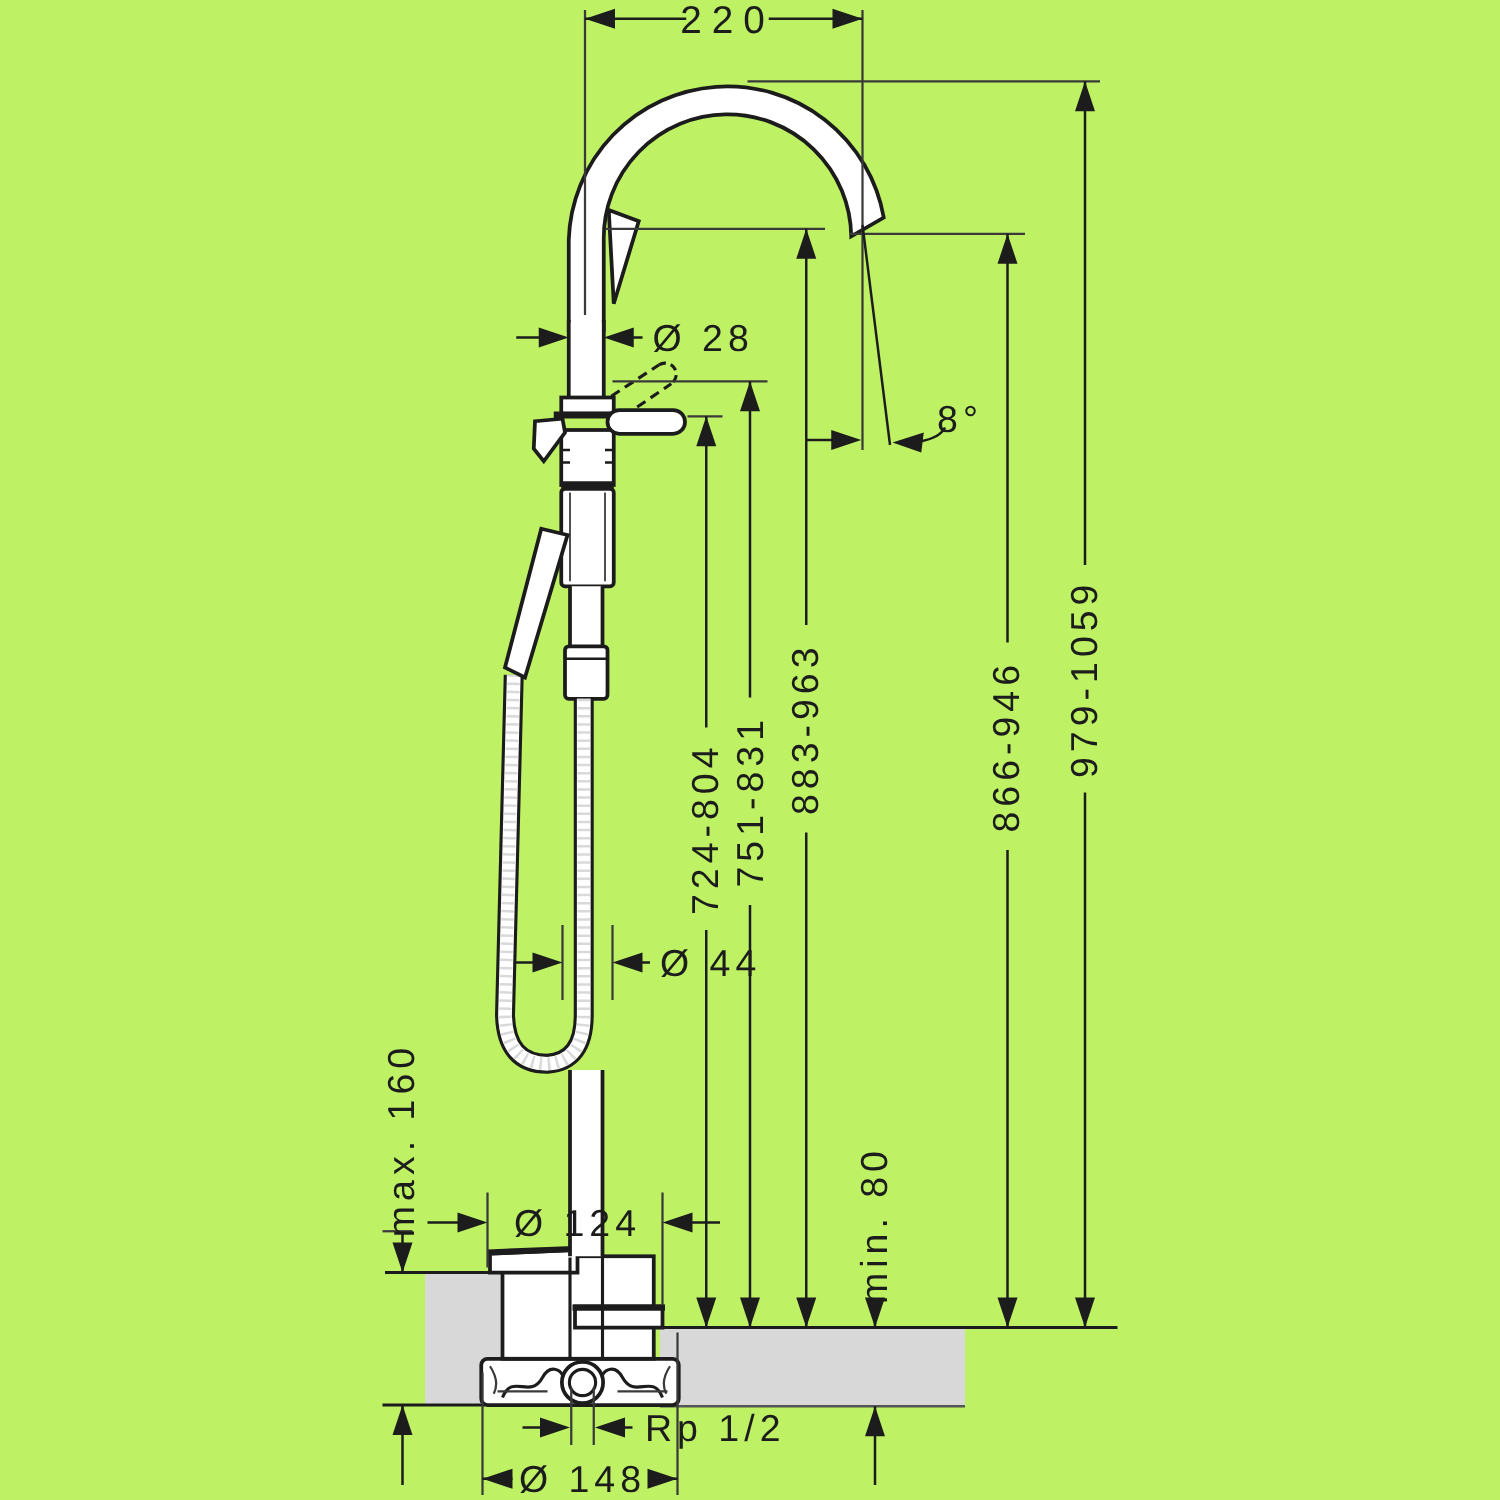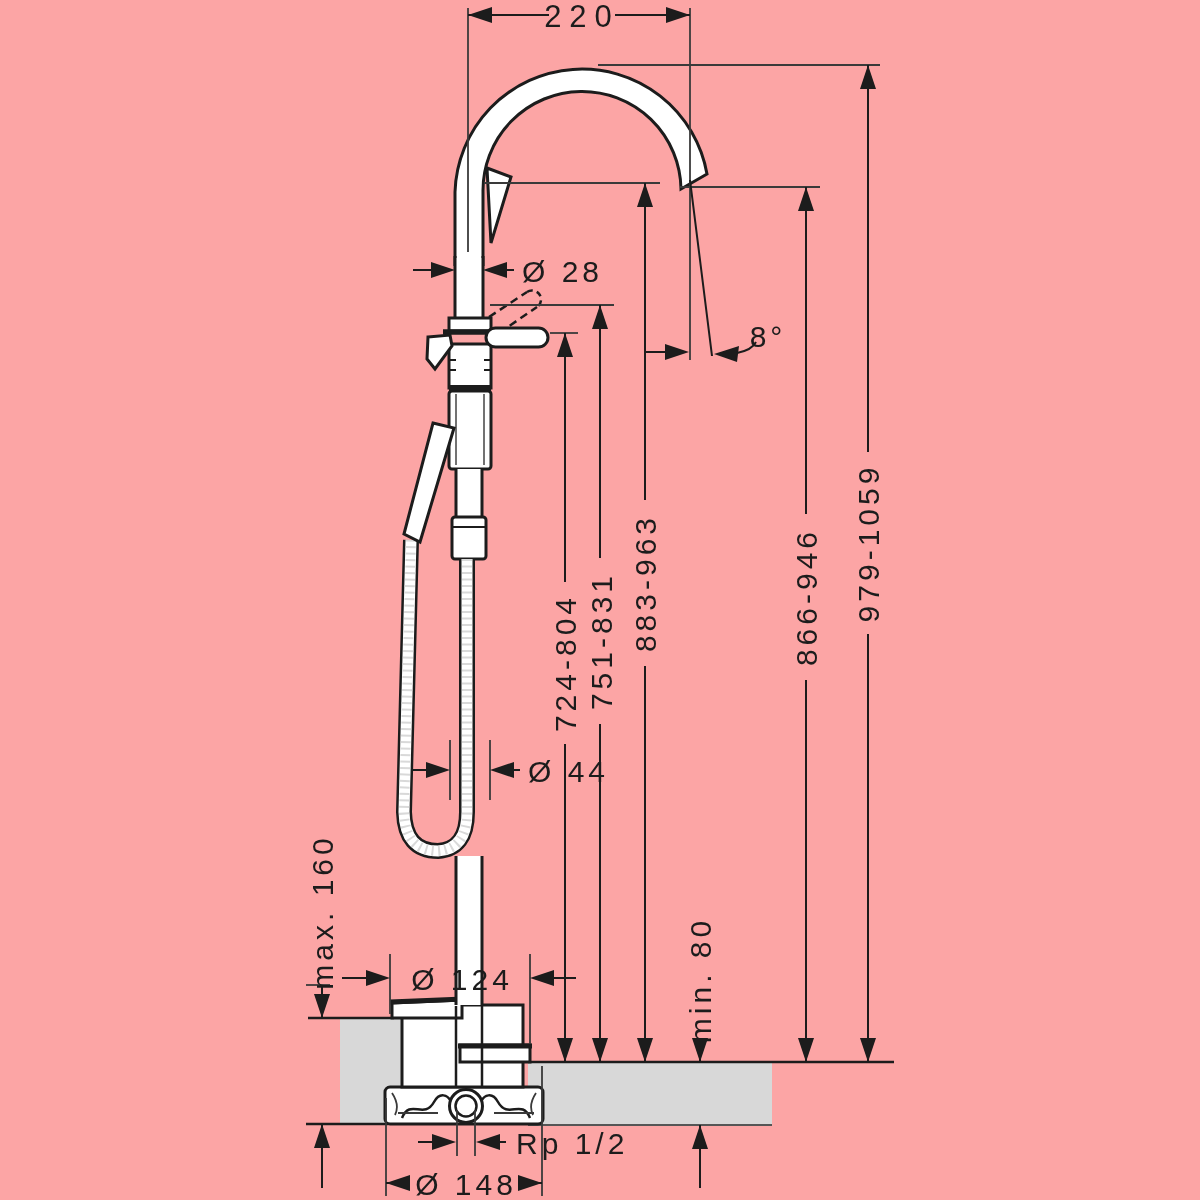--- a/index.html
+++ b/index.html
@@ -1,16 +1,16 @@
 <!DOCTYPE html>
 <html><head>
 <meta charset="utf-8">
 <style>
   html,body{margin:0;padding:0;background:#ffffff;}
-  .stage{position:relative;width:1200px;height:1200px;background:#fca5a5;overflow:hidden;}
+  .stage{position:relative;width:1200px;height:1200px;background:#bef264;overflow:hidden;}
   svg{display:block;}
   text{font-family:"Liberation Sans","DejaVu Sans",sans-serif;fill:#1c1c1c;}
   .dimtxt{font-size:30px;letter-spacing:4px;}
   .dimtxt-wide{font-size:31px;letter-spacing:8px;}
   .outline{fill:#ffffff;stroke:#1c1c1c;stroke-width:3;}
   .thin{stroke:#3a3a3a;stroke-width:1.8;fill:none;}
   .dline{stroke:#1c1c1c;stroke-width:2;fill:none;}
   .thick{stroke:#1c1c1c;stroke-width:5.5;fill:none;}
   .arrow{fill:#1c1c1c;stroke:none;}
   .floor{fill:#d8d8d8;stroke:none;}

